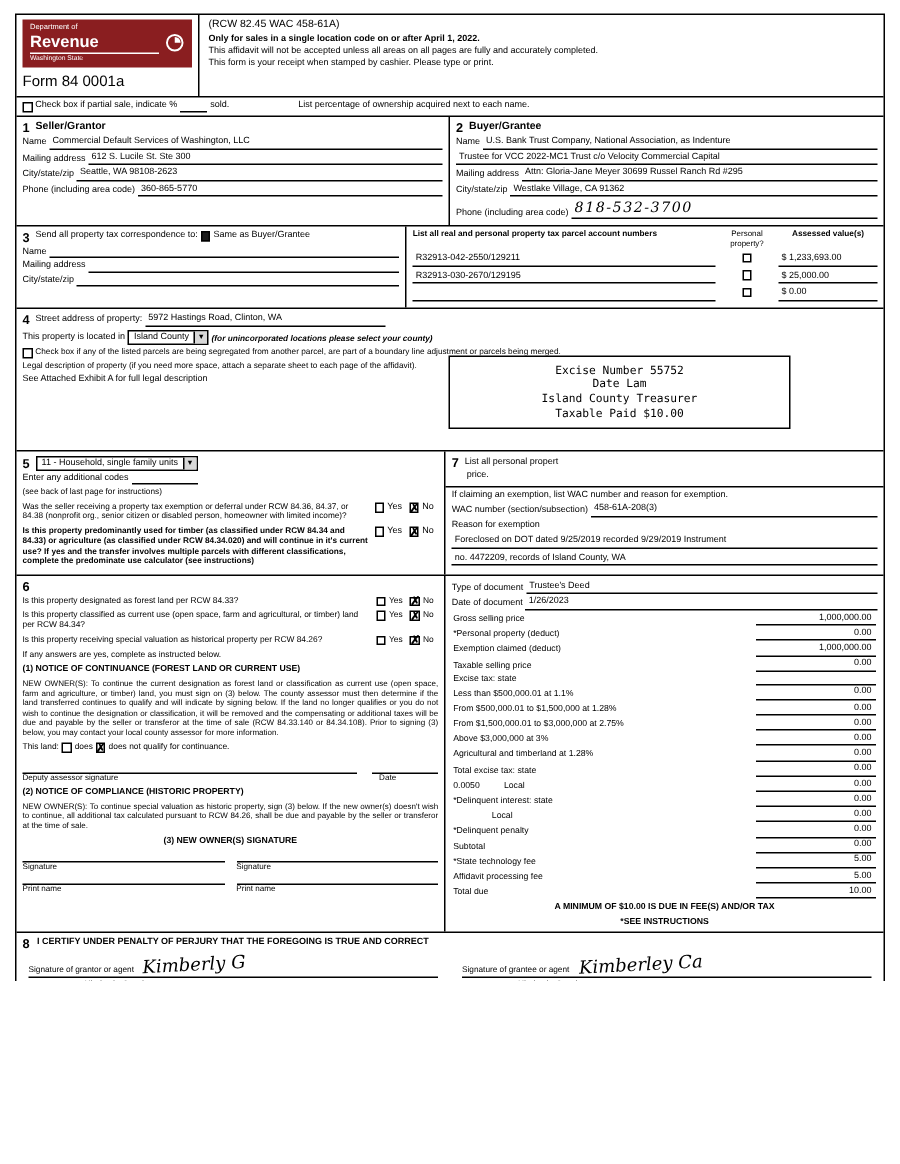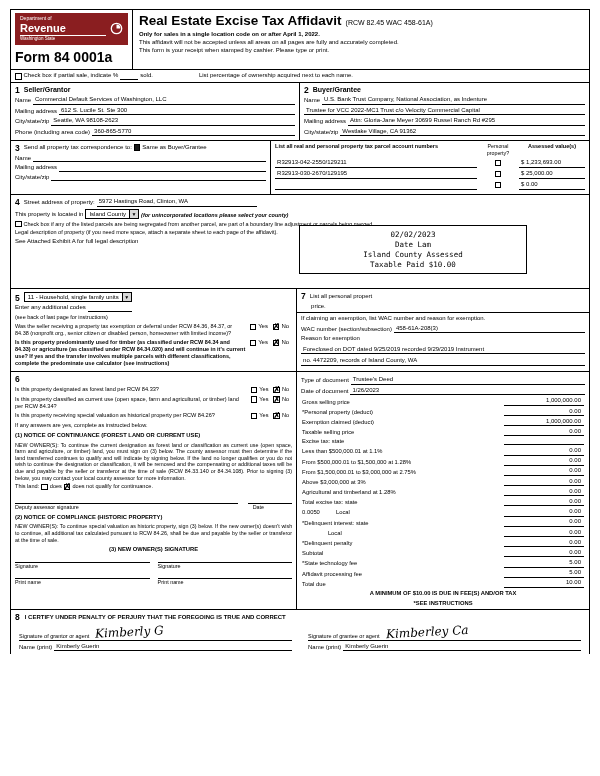--- a/index.html
+++ b/index.html
@@ -10,21 +10,21 @@
 .b{font-weight:bold}.bi{font-weight:bold;font-style:italic}
 .formbox{border:1.3px solid #000}
 .hdr{display:flex;align-items:stretch}
 .logo-col{width:122px;border-right:1.3px solid #000;padding:3px 4px;flex:none}
 .logo{background:var(--red);color:#fff;padding:3px 5px;display:flex;align-items:center;gap:4px}
 .logo-text{display:flex;flex-direction:column;line-height:1.1;flex:1}
 .logo-dept{font-size:5px}
 .logo-rev{font-size:11px;font-weight:bold}
 .logo-ws{font-size:4.5px;border-top:.8px solid #fff;margin-top:1px;padding-top:1px}
 .logo-mark{width:13px;height:13px;flex:none}
-.form-no{font-size:14px;font-weight:bold;margin-top:4px}
+.form-no{font-size:10px;font-weight:normal;margin-top:4px}
 .title-col{flex:1;padding:3px 6px 2px}
 .h1row{display:flex;align-items:baseline;gap:4px;margin-bottom:1px}
 .h1{font-size:13.5px;font-weight:bold}
 .rcw{font-size:7px}
 .note{font-size:6px;margin-top:.5px}
 .num{font-weight:bold;font-size:8.5px;margin-right:2px;line-height:1;flex:none}
 .cb{display:inline-block;width:6.5px;height:6.5px;border:1px solid #000;position:relative;flex:none;background:#fff;vertical-align:-1px}
 .cb.on::after{content:"✗";position:absolute;left:-1px;top:-2.5px;font-size:8px;font-weight:bold}
 .cb.onf{background:#1a1a1a}
 .fill{border-bottom:.9px solid #000;padding:0 2px;min-width:24px}
@@ -112,21 +112,20 @@
         </div>
         <svg class="logo-mark" viewBox="0 0 20 20">
           <circle cx="10" cy="10" r="8" fill="none" stroke="#ffffff" stroke-width="2"></circle>
           <path d="M10 4 A6 6 0 0 1 16 10 L10 10 Z" fill="#ffffff"></path>
         </svg>
       </div>
       <div class="form-no">Form 84 0001a</div>
     </div>
     <div class="title-col">
       <div class="h1row">
-        <span class="h1">Real Estate Excise Tax Affidavit</span>
         <span class="rcw">(RCW 82.45 WAC 458-61A)</span>
       </div>
       <p class="note b">Only for sales in a single location code on or after April 1, 2022.</p>
       <p class="note">This affidavit will not be accepted unless all areas on all pages are fully and accurately completed.</p>
       <p class="note">This form is your receipt when stamped by cashier. Please type or print.</p>
     </div>
   </div>
 
   <div class="prow">
     <span class="cb"></span>
@@ -173,20 +172,24 @@
             <span class="fill grow">Trustee for VCC 2022-MC1 Trust c/o Velocity Commercial Capital</span>
           </div>
       <div class="frow">
             <span class="lbl">Mailing address</span>
             <span class="fill grow">Attn: Gloria-Jane Meyer 30699 Russel Ranch Rd #295</span>
           </div>
       <div class="frow">
             <span class="lbl">City/state/zip</span>
             <span class="fill grow">Westlake Village, CA 91362</span>
           </div>
+      <div class="frow">
+            <span class="lbl">Phone (including area code)</span>
+            <span class="fill grow hand bighand">818-532-3700</span>
+          </div>
     </div>
   </div>
 
   <div class="s3">
     <div class="s3l">
       <div class="sec-head">
         <span class="num">3</span>
         <span>Send all property tax correspondence to:</span>
         <span class="cb onf"></span>
         <span>Same as Buyer/Grantee</span>
@@ -247,23 +250,23 @@
     <div class="line small">
       <span class="cb"></span>
       <span>Check box if any of the listed parcels are being segregated from another parcel, are part of a boundary line adjustment or parcels being merged.</span>
     </div>
     <div class="line small">
           <span>Legal description of property (if you need more space, attach a separate sheet to each page of the affidavit).</span>
         </div>
     <div class="legalarea">
       <span>See Attached Exhibit A for full legal description</span>
       <div class="stamp">
-        <div>02/02/2023</div>
+        <div>Excise Number 55752</div>
         <div>Date Lam</div>
-        <div>Island County Assessed</div>
+        <div>Island County Treasurer</div>
         <div>Taxable Paid $10.00</div>
       </div>
     </div>
   </div>
 
   <div class="s57">
     <div class="s5">
       <div class="line">
         <span class="num">5</span>
         <span class="select">

